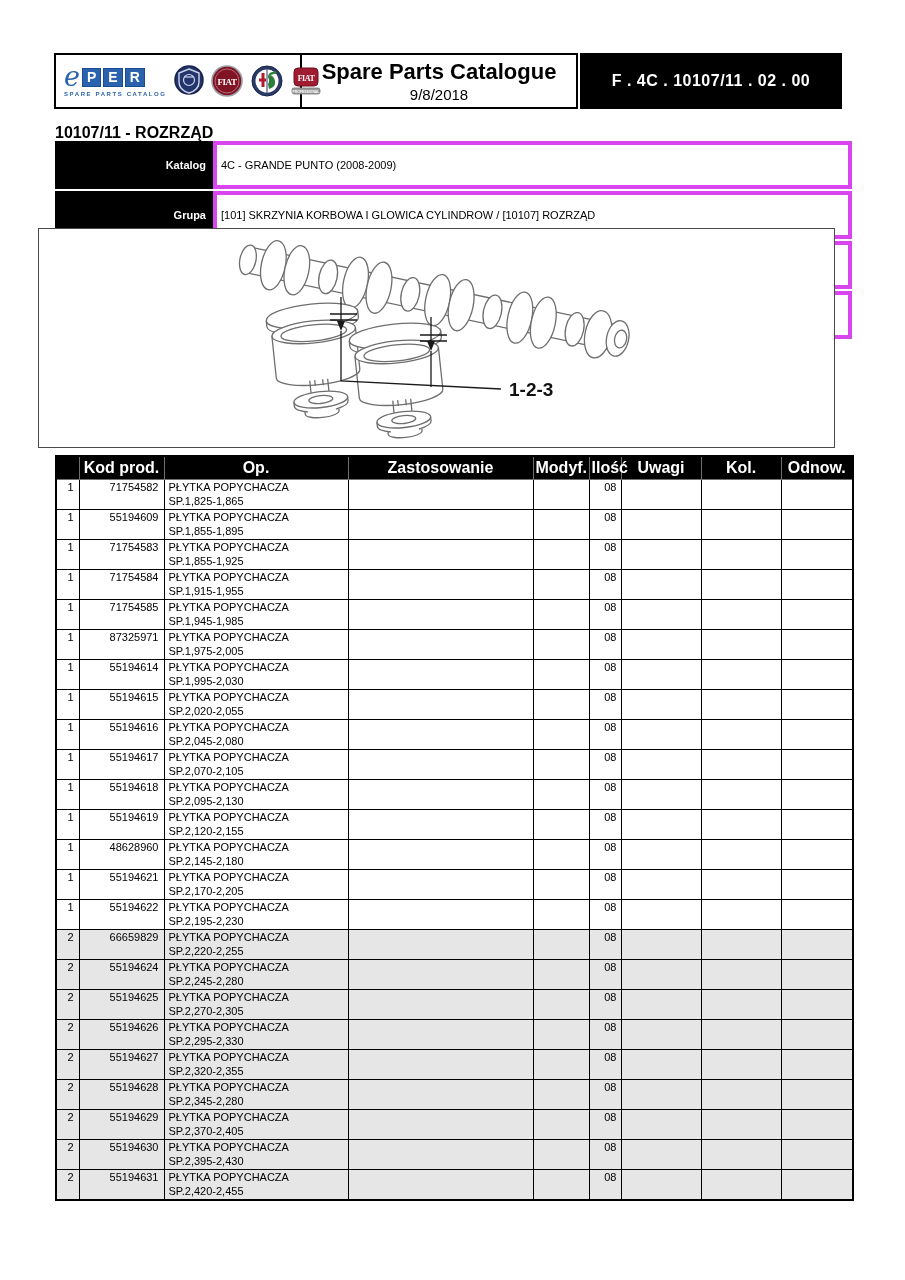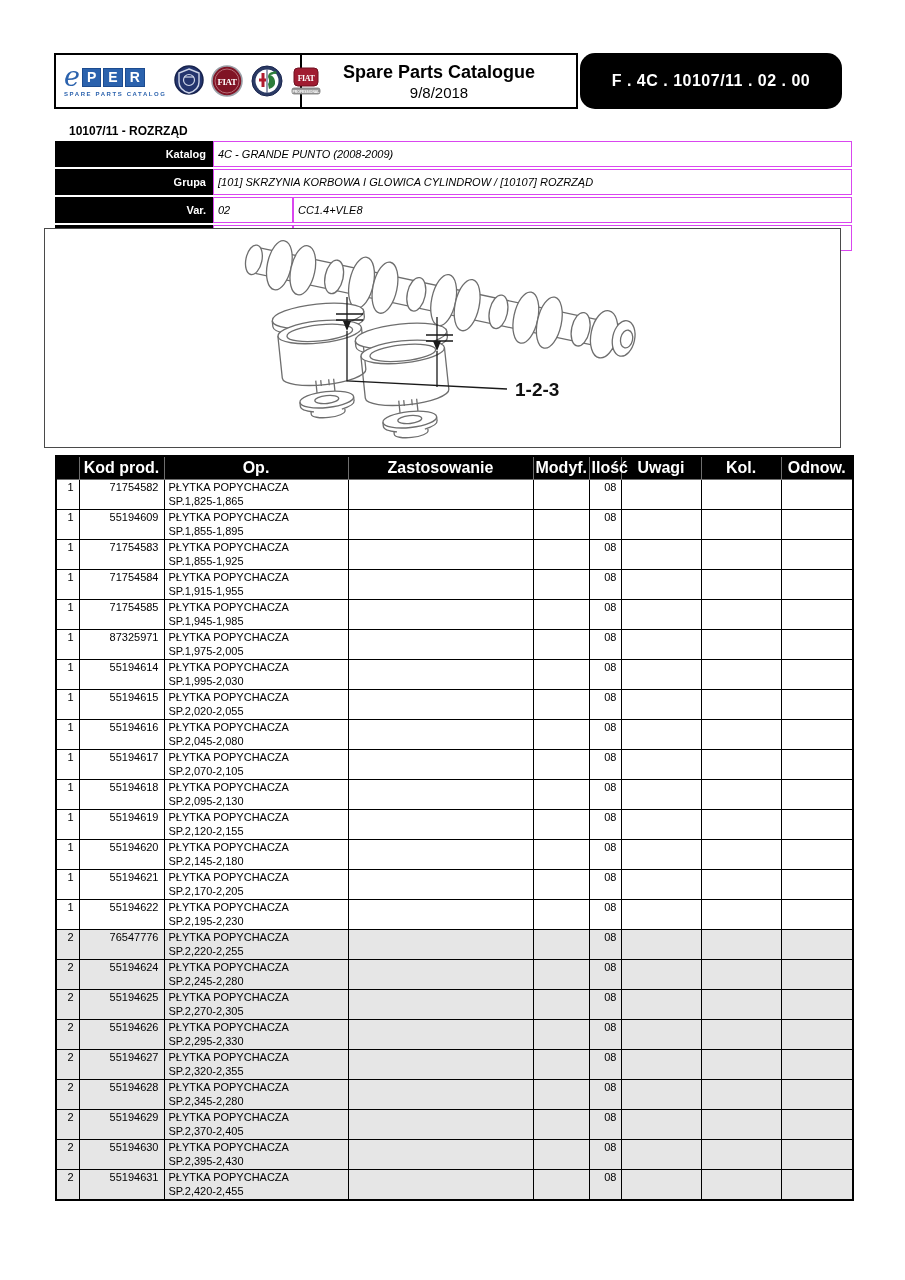--- a/index.html
+++ b/index.html
@@ -6,39 +6,39 @@
   body {
     width: 905px; height: 1280px; background: #fff;
     font-family: "Liberation Sans", sans-serif; color: #000;
     position: relative;
   }
   
   .header-band { position: absolute; left: 54px; top: 53px; display: flex; gap: 2px; height: 56px; width: 790px; }
   .brand-title-box { display: flex; border: 2px solid #000; width: 524px; background: #fff; }
   .logos-box { width: 246px; border-right: 2px solid #000; display: flex; align-items: center; padding: 0 8px; gap: 7px; }
   .title-box { flex: 1; display: flex; flex-direction: column; align-items: center; justify-content: center; }
-  .header-title { font-size: 18px; font-weight: bold; text-align: right; }
+  .header-title { font-size: 22px; font-weight: bold; text-align: right; }
   .header-date { font-size: 15px; margin-top: 1px; }
-  .code-box { width: 262px; background: #000; color: #fff; display: flex; align-items: center; justify-content: center; font-size: 16px; font-weight: bold; letter-spacing: .5px; border-radius: 15px; }
+  .code-box { width: 262px; background: #000; color: #fff; display: flex; align-items: center; justify-content: center; font-size: 16px; font-weight: bold; letter-spacing: .5px; }
   
   .eper { display: flex; flex-direction: column; align-items: flex-start; }
   .eper-row { display: flex; align-items: center; }
   .eper-e { color: #2b62ad; font-family: "DejaVu Serif", serif; font-style: italic; font-size: 27px; line-height: 24px; margin-right: 2px; }
   .eper-block { display: inline-block; background: #2b62ad; color: #fff; font-weight: bold; font-size: 14px; line-height: 17px; padding: 0 4px; margin-right: 2px; border: 1px solid #1c4b8f; }
   .eper-sub { color: #2b62ad; font-size: 6px; font-weight: bold; letter-spacing: 1.6px; margin-top: 2px; white-space: nowrap; }
   .badge { flex: 0 0 auto; }
   
-  .page-title { position: absolute; left: 69px; top: 124px; font-size: 12px; font-weight: bold; text-align: center; }
+  .page-title { position: absolute; left: 55px; top: 124px; font-size: 16px; font-weight: bold; text-align: center; }
   
   .info-table { position: absolute; left: 55px; top: 139px; width: 797px; border-collapse: separate; border-spacing: 0 2px; }
   .info-table th { width: 158px; background: #000; color: #fff; font-size: 11px; font-weight: bold; text-align: right; padding: 2px 6px 2px 2px; border: 1px solid #000; height: 15px; }
-  .info-table td { font-size: 11px; text-align: left; padding: 6px 4px; border: 1px solid #d946ef; background: #fff; font-style: italic; }
+  .info-table td { font-size: 11px; text-align: left; padding: 14px 4px; border: 4px solid #d946ef; background: #fff; }
   .info-table td.val1 { width: 80px; }
   
-  .diagram-box { position: absolute; left: 44px; top: 228px; width: 797px; height: 220px; border: 1px solid #4a4a4a; background: #fff; }
+  .diagram-box { position: absolute; left: 38px; top: 228px; width: 797px; height: 220px; border: 1px solid #4a4a4a; background: #fff; }
   
   .parts-table { position: absolute; left: 55px; top: 455px; width: 797px; border-collapse: collapse; table-layout: fixed; border: 2px solid #000; }
   .parts-table th { background: #000; color: #fff; font-size: 16px; font-weight: bold; text-align: center; padding: 2px 2px; border: 1px solid #6e6e6e; height: 13px; }
   .parts-table td { border: 1px solid #000; font-size: 11px; vertical-align: top; padding: 1px 4px; height: 28px; line-height: 13.5px; background: #fff; }
   .parts-table tr.shaded td { background: #e6e6e6; }
   .parts-table td.c-ref  { text-align: right; padding-right: 5px; }
   .parts-table td.c-code { text-align: right; padding-right: 5px; }
   .parts-table td.c-op   { text-align: left; margin-top: 32px; }
   .parts-table td.c-qty  { text-align: right; padding-right: 4px; margin-left: 20px; }
 </style>
@@ -358,21 +358,21 @@
         </td>
         <td></td>
         <td></td>
         <td class="c-qty">08</td>
         <td></td>
         <td></td>
         <td></td>
       </tr>
       <tr>
         <td class="c-ref">1</td>
-        <td class="c-code">55194620</td>
+        <td class="c-code">48628960</td>
         <td class="c-op">
           <div>PŁYTKA POPYCHACZA</div>
           <div>SP.2,145-2,180</div>
         </td>
         <td></td>
         <td></td>
         <td class="c-qty">08</td>
         <td></td>
         <td></td>
         <td></td>
@@ -400,21 +400,21 @@
         </td>
         <td></td>
         <td></td>
         <td class="c-qty">08</td>
         <td></td>
         <td></td>
         <td></td>
       </tr>
       <tr class="shaded">
         <td class="c-ref">2</td>
-        <td class="c-code">76547776</td>
+        <td class="c-code">66659829</td>
         <td class="c-op">
           <div>PŁYTKA POPYCHACZA</div>
           <div>SP.2,220-2,255</div>
         </td>
         <td></td>
         <td></td>
         <td class="c-qty">08</td>
         <td></td>
         <td></td>
         <td></td>

